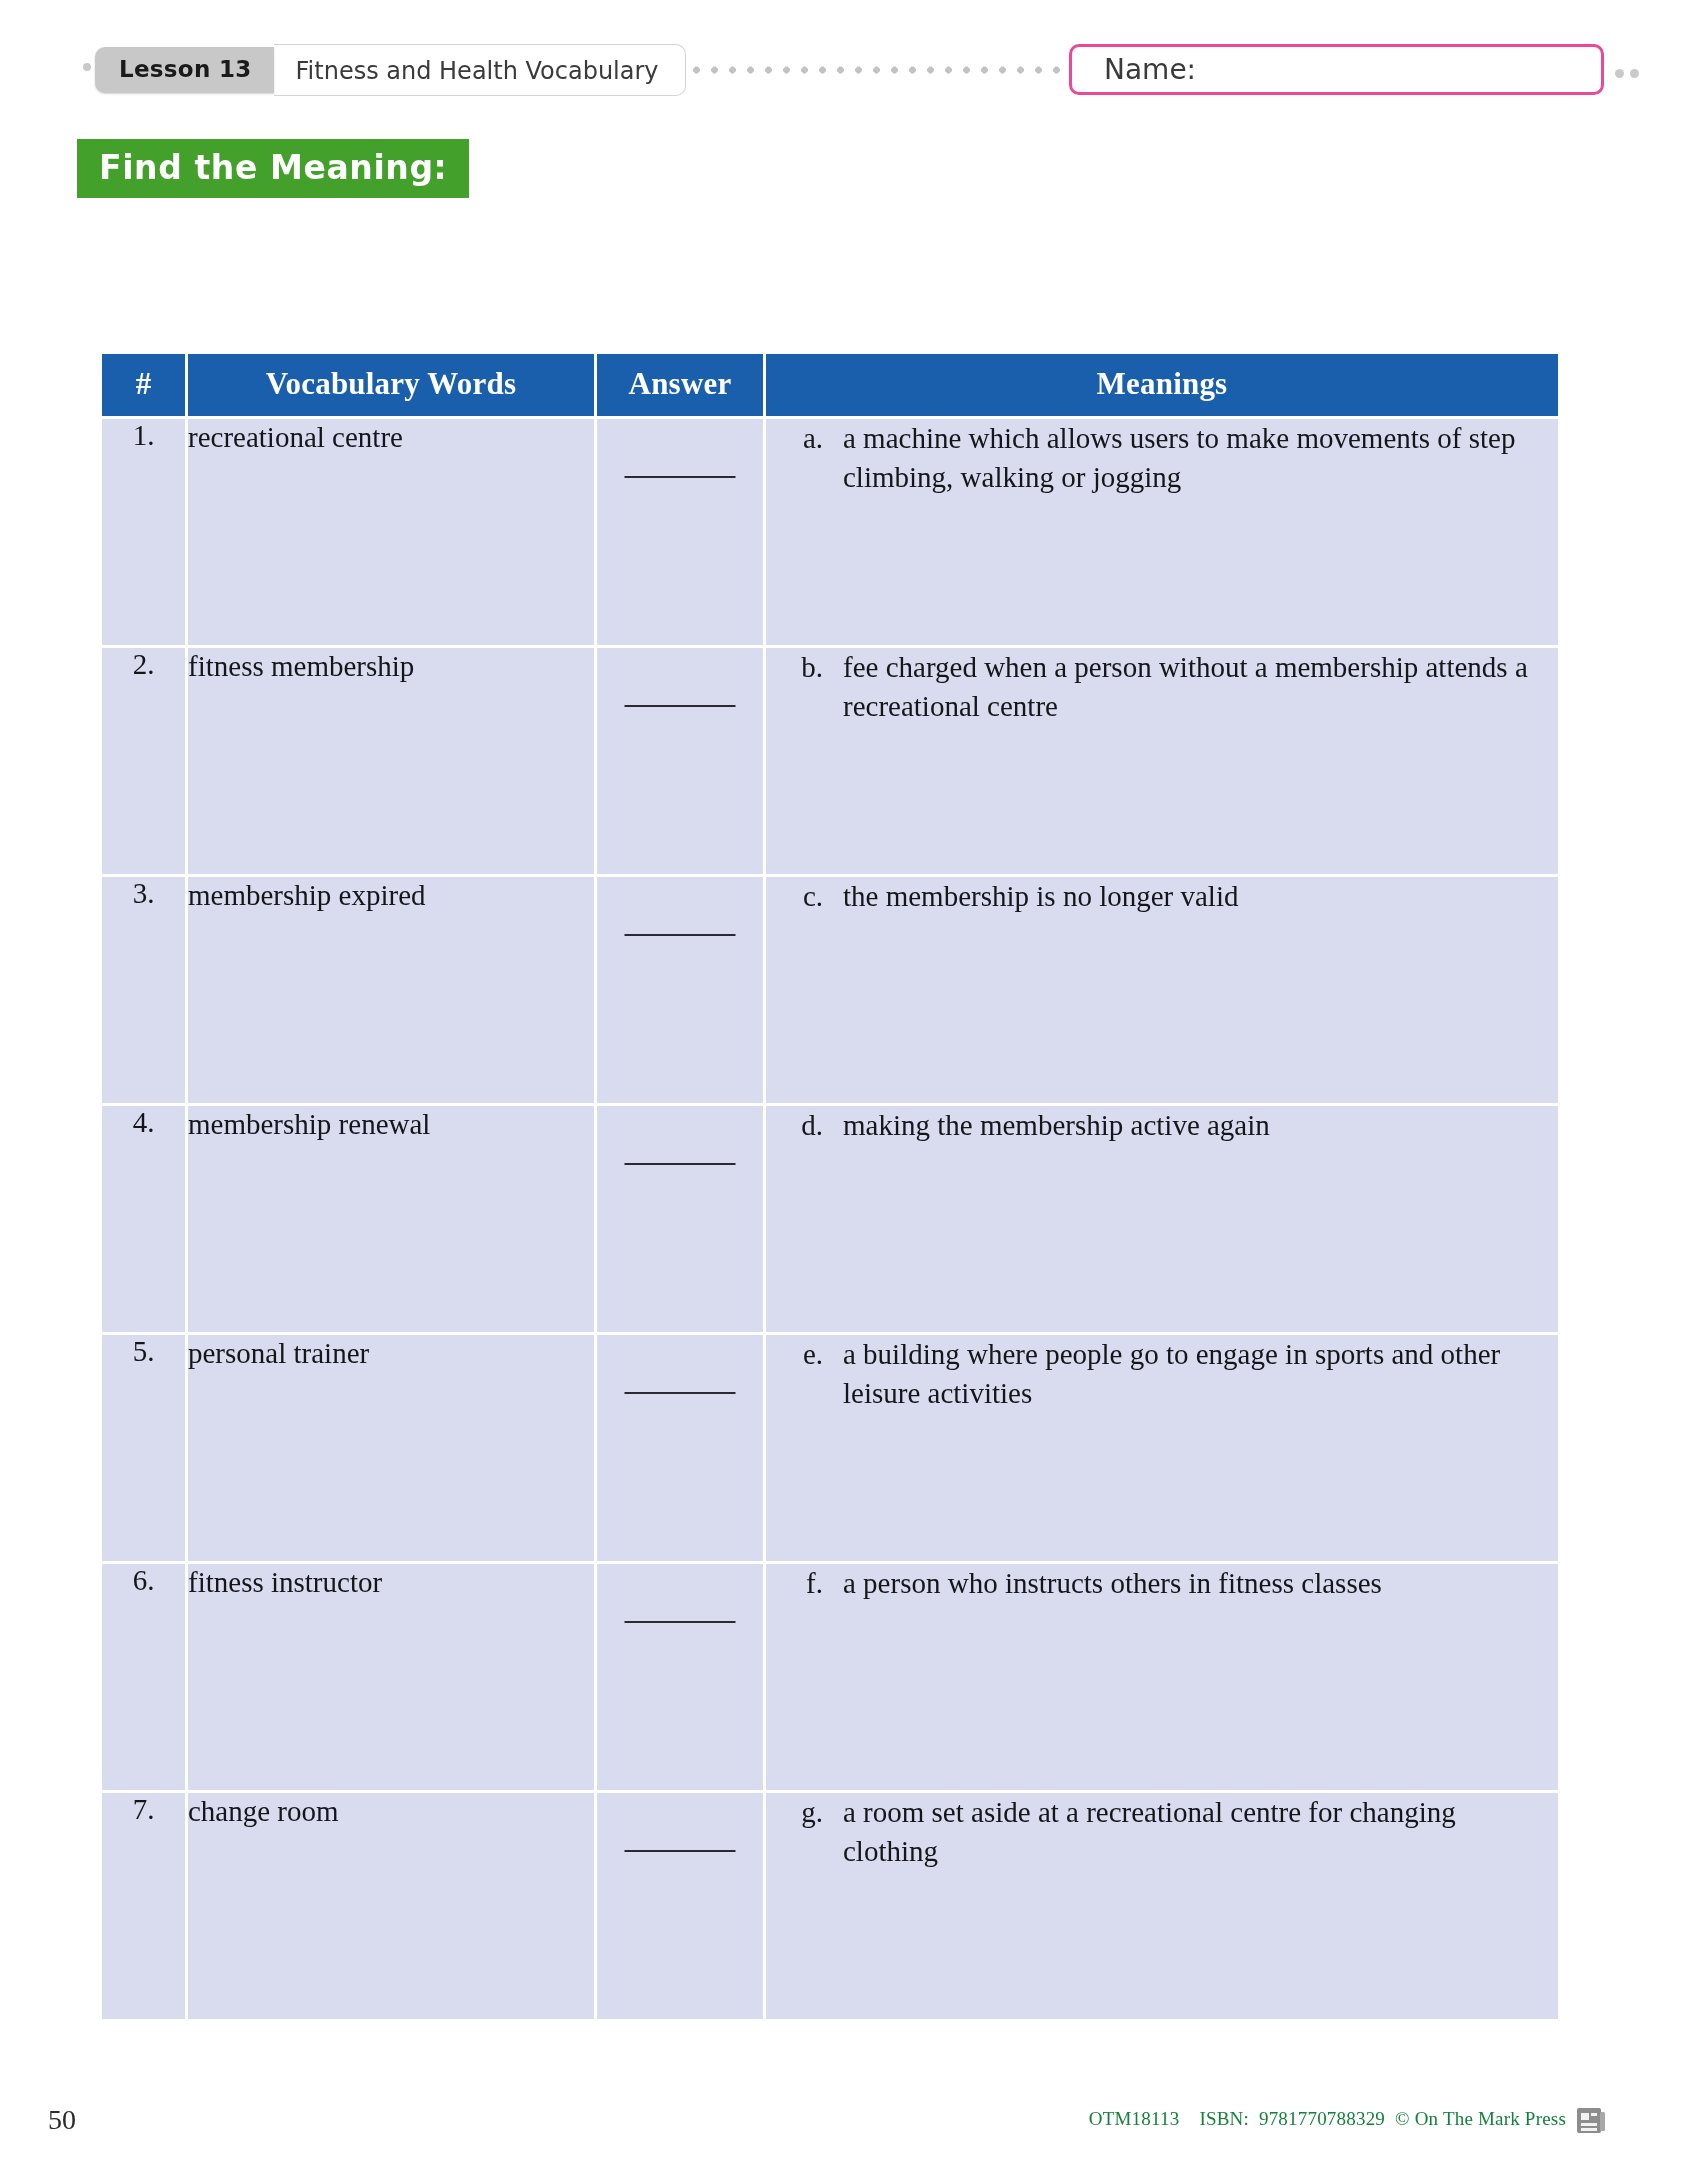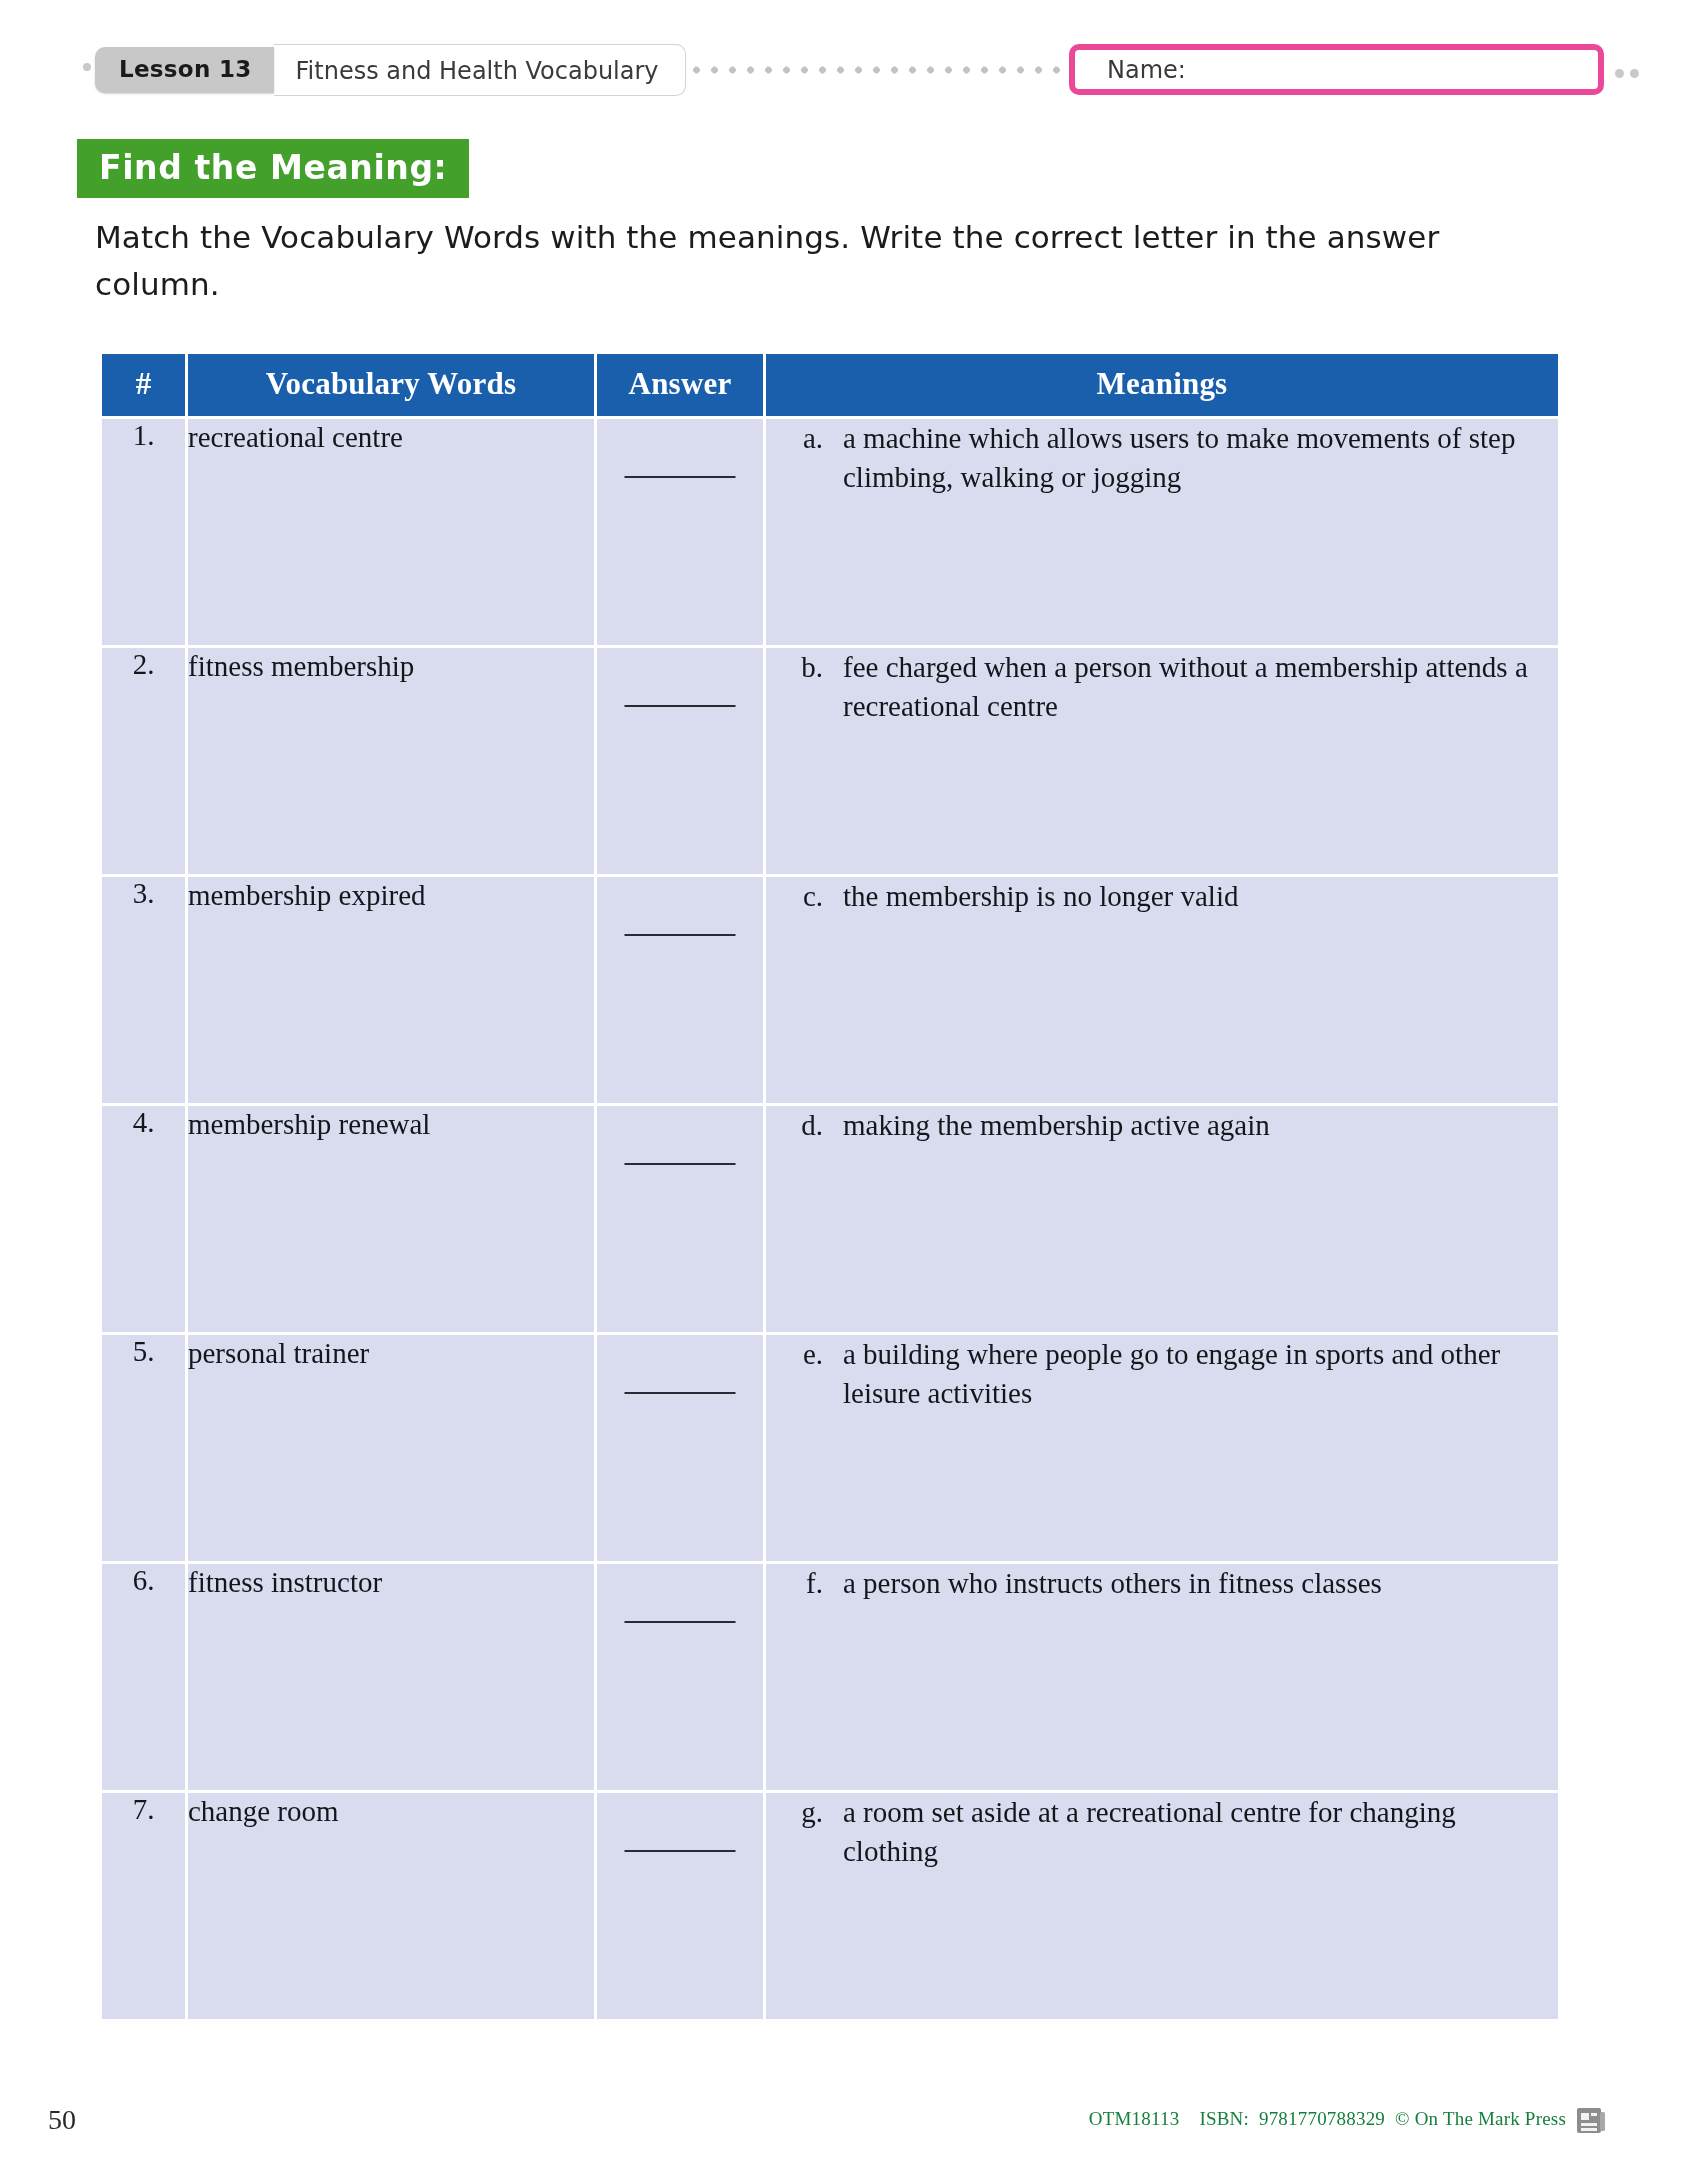--- a/index.html
+++ b/index.html
@@ -77,30 +77,30 @@
     right: 4px;
     top: 50%;
     height: 9px;
     transform: translateY(-50%);
     background-image: radial-gradient(circle at 4.5px 4.5px, #c2c2c2 3.2px, rgba(255,255,255,0) 3.6px);
     background-size: 18px 9px;
     background-repeat: repeat-x;
   }
   .name-box {
     background: #ffffff;
-    border: 6px solid #ec4899;
+    border: 3px solid #ec4899;
     border-radius: 10px;
     width: 535px;
     height: 51px;
     box-sizing: border-box;
     display: flex;
     align-items: center;
     padding-left: 32px;
     font-family: "DejaVu Sans", sans-serif;
-    font-size: 24px;
+    font-size: 28px;
     color: #3a3a3a;
   }
   .lead-dot-left {
     position: absolute;
     left: 83px;
     top: 63px;
     width: 8px;
     height: 8px;
     border-radius: 50%;
     background: #c9c9c9;
@@ -270,21 +270,20 @@
     <div class="dot-leader"></div>
     <div class="name-box">
       <span>Name:</span>
     </div>
   </div>
   <span class="lead-dot-right"></span>
   <span class="lead-dot-right2"></span>
 
   <div class="section-banner">Find the Meaning:</div>
 
-  <div class="instructions">Match the Vocabulary Words with the meanings. Write the correct letter in the answer column.</div>
 
   <table class="match-table">
     <colgroup>
       <col class="c-num">
         <col class="c-word">
         <col class="c-ans">
         <col class="c-mean">
     </colgroup>
     <thead>
       <tr>

